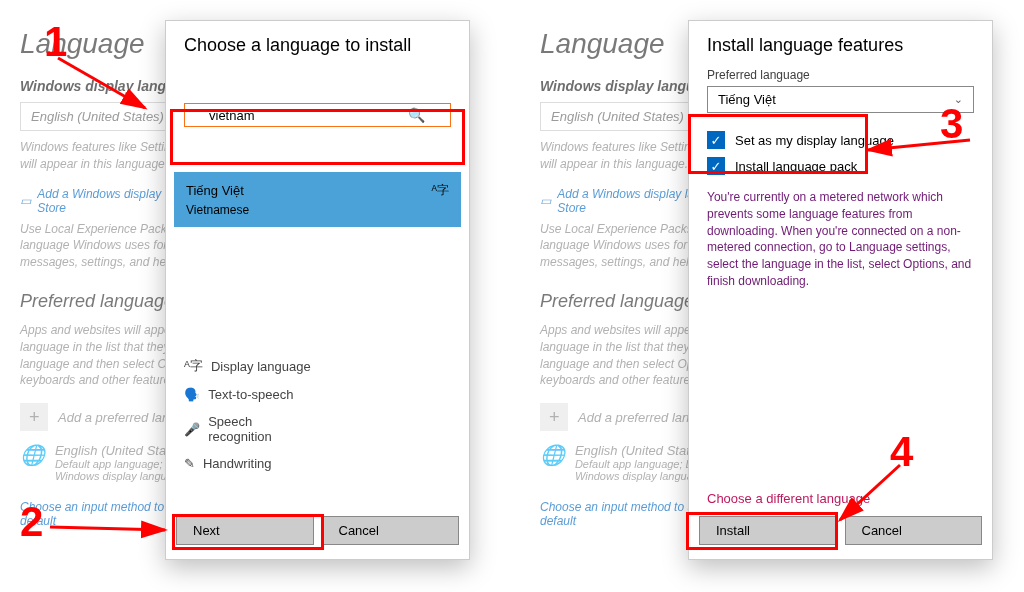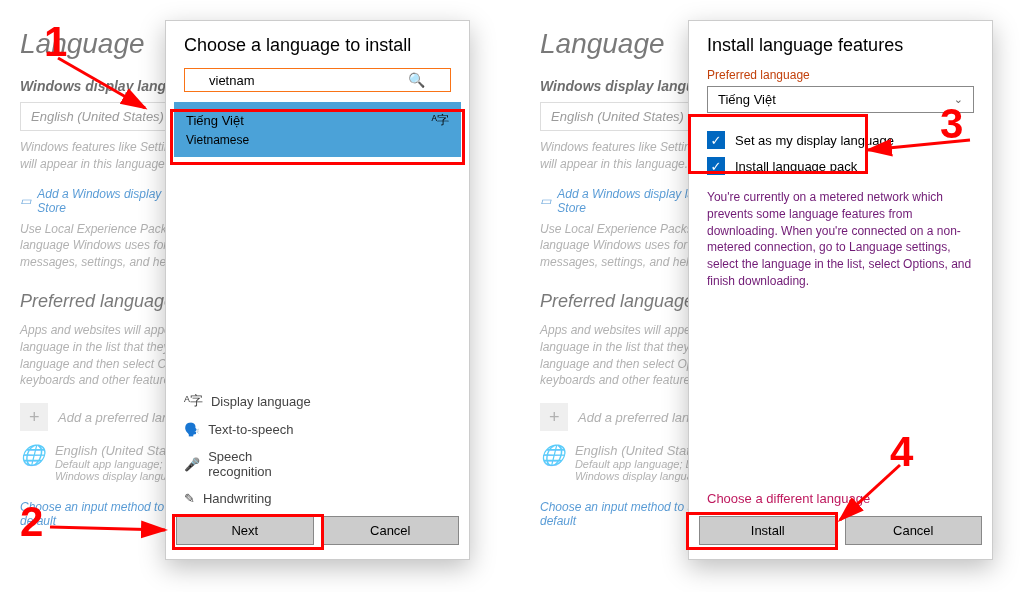--- a/index.html
+++ b/index.html
@@ -35,24 +35,24 @@
   .search-box .mag { font-size: 14px; color: #666; }
 
   .result-item { margin: 0 8px; padding: 10px 12px; background: #4ba2d8; color: #000; }
   .result-item .native { font-size: 13px; margin-bottom: 4px; display:flex; justify-content:space-between; align-items:center;}
   .result-item .eng { font-size: 12px; }
 
   .features-row { display: flex; flex-wrap: wrap; padding: 10px 18px; gap: 12px 28px; font-size: 13px; color: #444; }
   .feature { display: flex; align-items: center; gap: 8px; width: 130px; }
 
   .dialog-footer { display: flex; border-top: none; margin-top: auto; padding: 0 10px 14px; gap: 8px; }
-  .btn { flex: 1; background: #ccc; border: 1px solid #888; padding: 6px 16px; text-align: center; font-size: 13px; cursor: pointer; }
+  .btn { flex: 1; background: #ccc; border: 1px solid #888; padding: 6px 16px; font-size: 13px; cursor: pointer; }
 
   
-  .pref-label { font-size: 12px; color: #c2410c; padding: 0 18px 4px; }
+  .pref-label { font-size: 12px; color: #404040; padding: 0 18px 4px; }
   .pref-box { margin: 0 18px 14px; border: 1px solid #888; padding: 5px 10px; font-size: 13px; display: flex; justify-content: space-between; align-items: center; }
   .check-row { display: flex; align-items: center; gap: 10px; padding: 4px 18px; font-size: 13px; }
   .checkbox { width: 18px; height: 18px; background: #0067c0; display: flex; align-items: center; justify-content: center; color: #fff; font-size: 13px; }
   .warn { color: #701a75; font-size: 12px; line-height: 1.4; padding: 10px 18px; }
   .link2 { color: #be185d; font-size: 13px; padding: 0 18px 10px; }
 
   
   .anno { position: absolute; font-family: Arial, sans-serif; font-weight: bold; color: #ff0000; pointer-events: none; }
   .anno-num { font-size: 42px; }
   .red-box { position: absolute; border: 3px solid #ff0000; pointer-events: none; }
@@ -108,21 +108,21 @@
   <div class="eng-row">
     <div style="font-size:20px; color:#aaa;">🌐</div>
     <div>
       <div>English (United States)</div>
       <div class="small">Default app language; Default input language; Windows display language</div>
     </div>
   </div>
   <div class="link" style="margin-top:18px;">Choose an input method to always use as default</div>
 </div>
 
-<div class="dialog" style="left:165px; top:20px; width:305px; height:540px;">
+<div class="dialog" style="left:165px; top:20px; width:305px; height:540px;gap:35px;">
   <div class="dialog-title">Choose a language to install</div>
   <div class="search-box">
     <input value="vietnam" style="">
     <span class="mag">🔍</span>
   </div>
   <div class="result-item">
     <div class="native">
       <span>Tiếng Việt</span>
       <span style="font-size:12px;">ᴬ字</span>
     </div>

